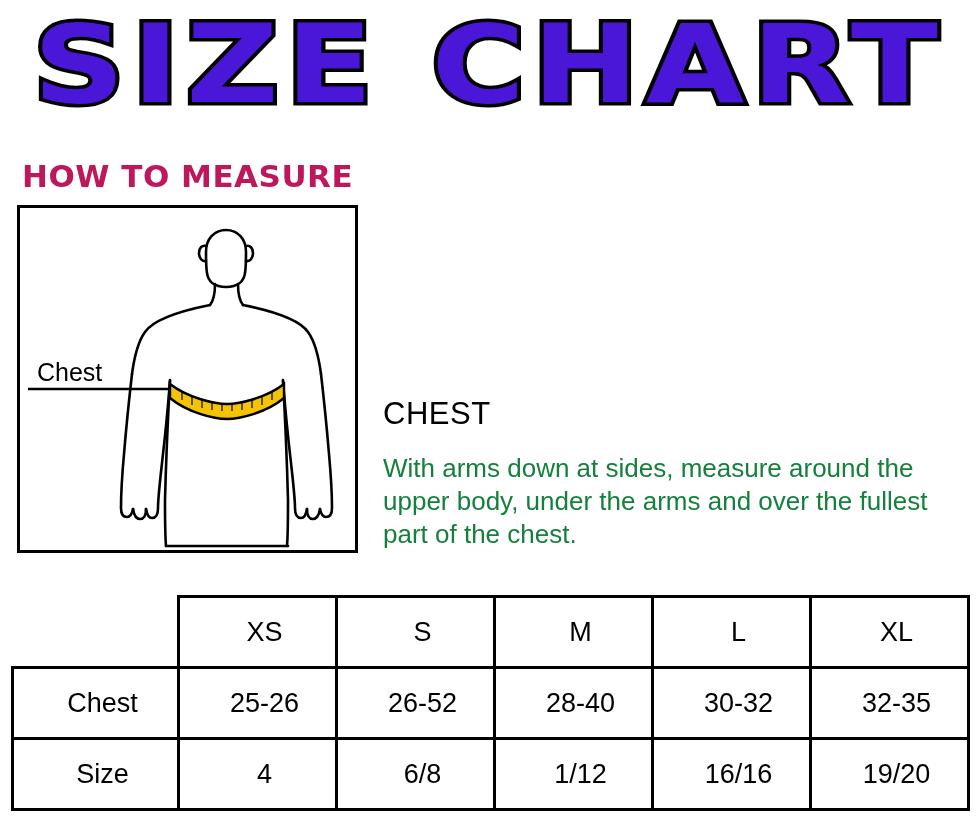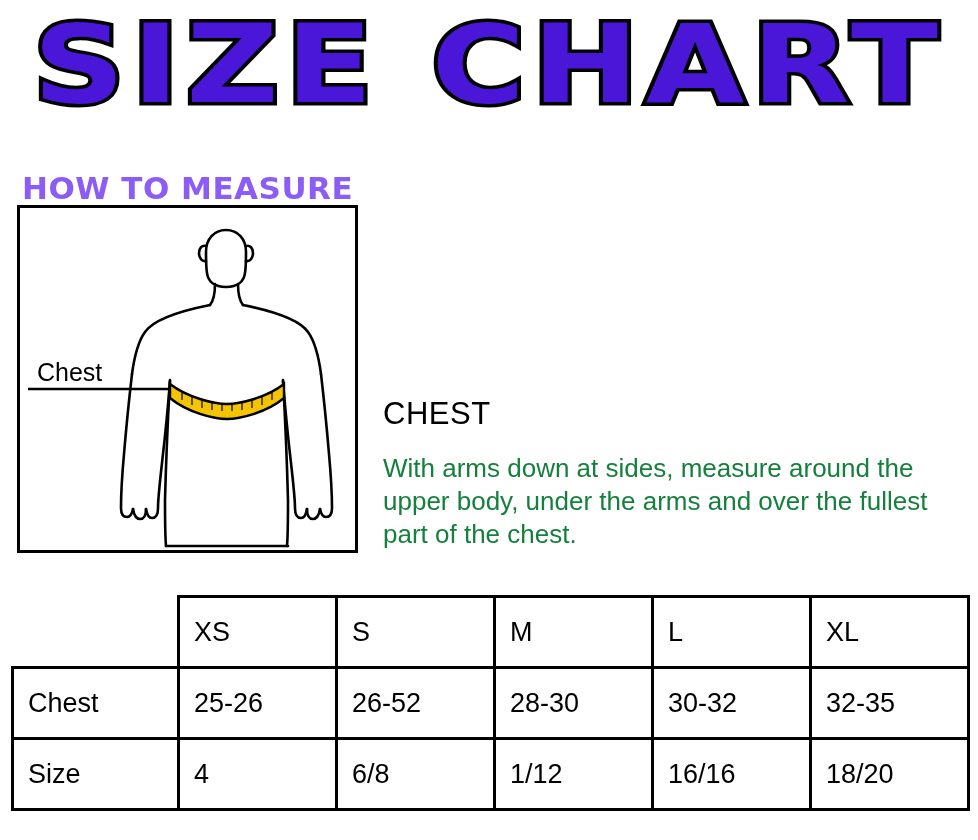--- a/index.html
+++ b/index.html
@@ -38,26 +38,26 @@
     color: #4a17d8;
     -webkit-text-stroke: 7px #000000;
     paint-order: stroke fill;
     white-space: nowrap;
   }
 
   
   .how-label {
     position: absolute;
     left: 22px;
-    top: 170px;
+    top: 158px;
     font-family: "DejaVu Sans", sans-serif;
     font-weight: bold;
     font-size: 31px;
     letter-spacing: 0.5px;
-    color: #8b5cf6;
+    color: #be185d;
   }
 
   .figure-box {
     position: absolute;
     left: 17px;
     top: 205px;
     width: 341px;
     height: 348px;
     border: 3px solid #000;
     box-sizing: border-box;
@@ -98,20 +98,21 @@
   }
 
   
   .size-table {
     position: absolute;
     left: 11px;
     top: 595px;
     width: 956px;
     border-collapse: collapse;
     table-layout: fixed;
+    text-align: center;
   }
   .size-table td {
     border: 3px solid #000;
     height: 68px;
     padding: 0 0 0 14px;
     font-size: 27px;
     vertical-align: middle;
     color: #000;
   }
   .size-table td.blank {
@@ -201,26 +202,26 @@
       <td>XS</td>
       <td>S</td>
       <td>M</td>
       <td>L</td>
       <td>XL</td>
     </tr>
     <tr>
       <td>Chest</td>
       <td>25-26</td>
       <td>26-52</td>
-      <td>28-30</td>
+      <td>28-40</td>
       <td>30-32</td>
       <td>32-35</td>
     </tr>
     <tr>
       <td>Size</td>
       <td>4</td>
       <td>6/8</td>
       <td>1/12</td>
       <td>16/16</td>
-      <td>18/20</td>
+      <td>19/20</td>
     </tr>
   </tbody>
 </table>
 
 </body></html>

